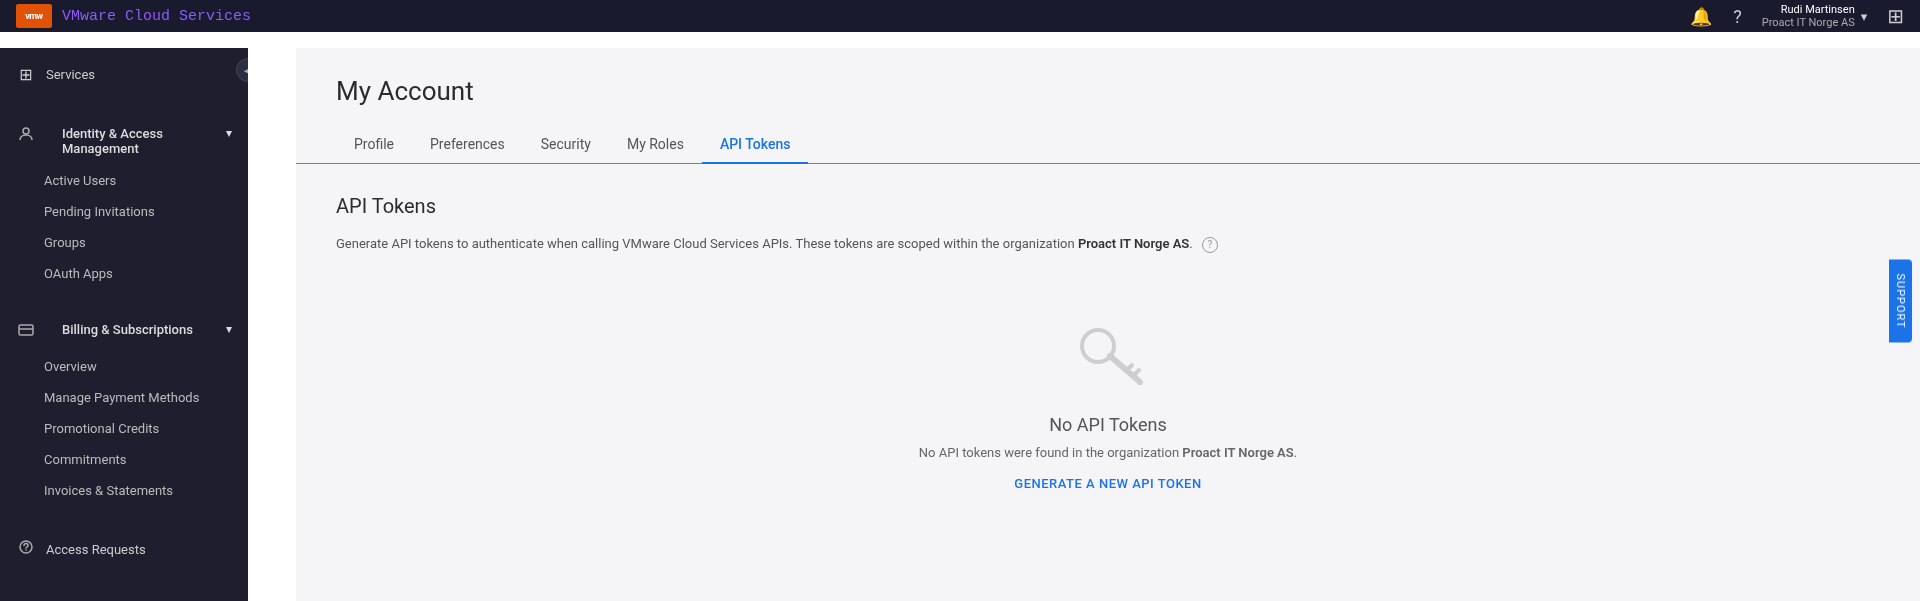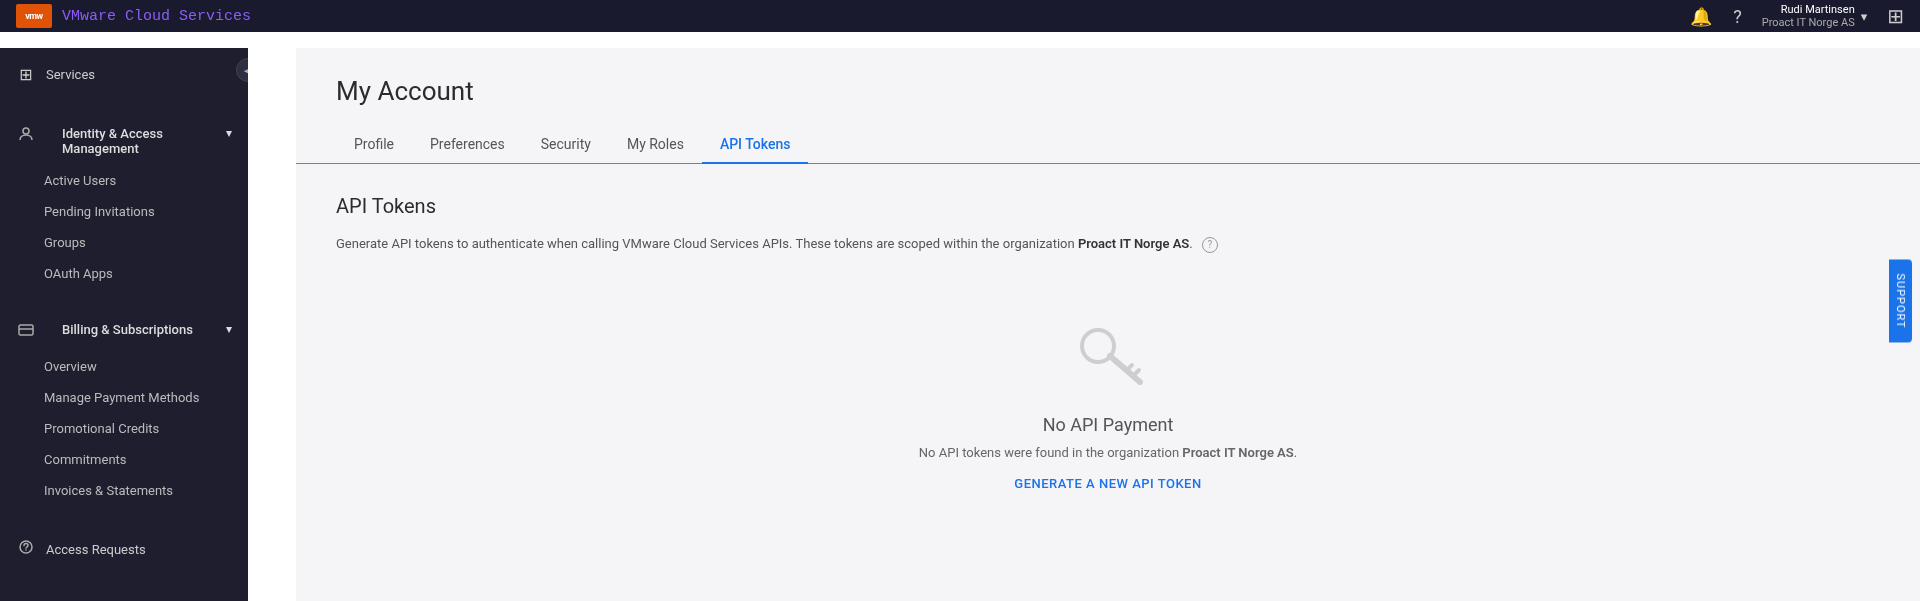--- a/index.html
+++ b/index.html
@@ -239,21 +239,21 @@
 
       <div class="empty-state">
         <div class="key-icon-wrap">
           <svg class="key-icon-svg" width="80" height="80" viewBox="0 0 80 80" fill="none">
             <circle cx="30" cy="32" r="16" stroke="#888" stroke-width="4" fill="none"></circle>
             <line x1="42" y1="42" x2="72" y2="68" stroke="#888" stroke-width="6" stroke-linecap="round"></line>
             <line x1="58" y1="57" x2="64" y2="51" stroke="#888" stroke-width="4" stroke-linecap="round"></line>
             <line x1="65" y1="62" x2="71" y2="56" stroke="#888" stroke-width="4" stroke-linecap="round"></line>
           </svg>
         </div>
-        <h3 class="empty-title">No API Payment</h3>
+        <h3 class="empty-title">No API Tokens</h3>
         <p class="empty-desc">
           <span>No API tokens were found in the organization </span><strong>Proact IT Norge AS</strong><span>.</span>
         </p>
         <a class="generate-link" href="#">GENERATE A NEW API TOKEN</a>
       </div>
     </div>
   </main>
 </div>
 
 <div style="position:fixed;right:-22px;top:50%;transform:translateY(-50%) rotate(90deg);background:#1a73e8;color:white;font-size:11px;padding:5px 14px;cursor:pointer;border-radius:4px 4px 0 0;letter-spacing:1px;z-index:200;">

